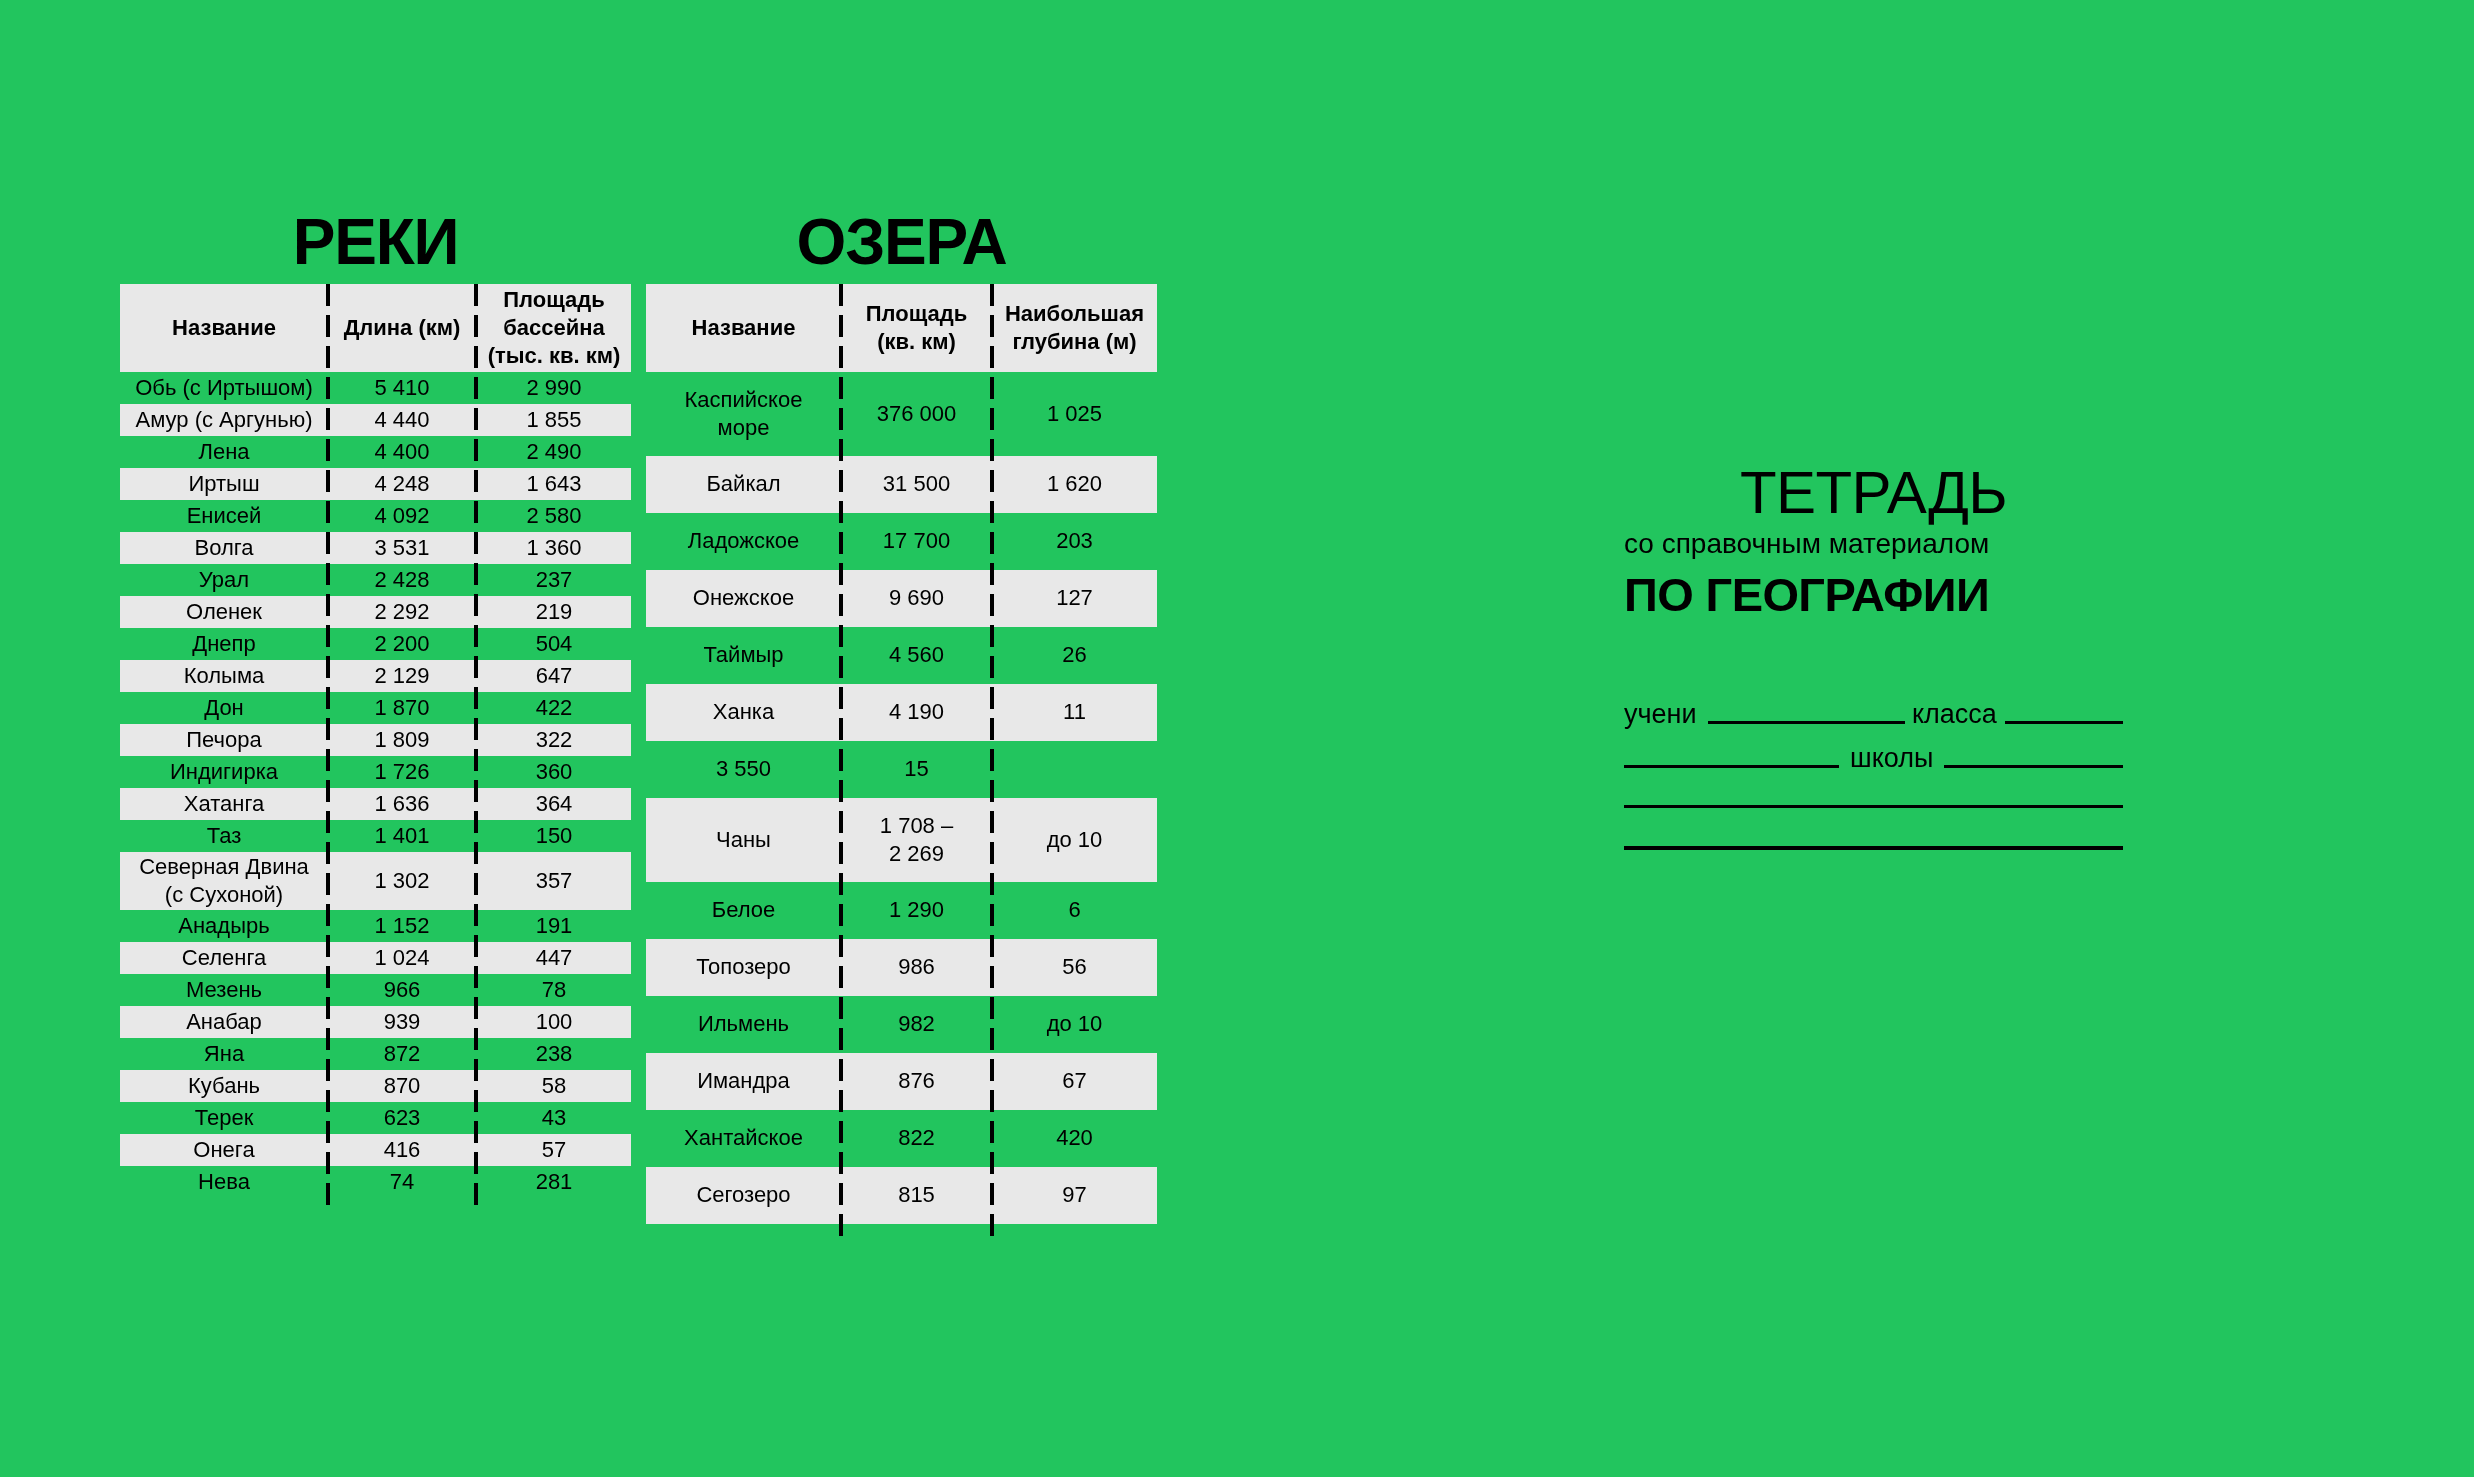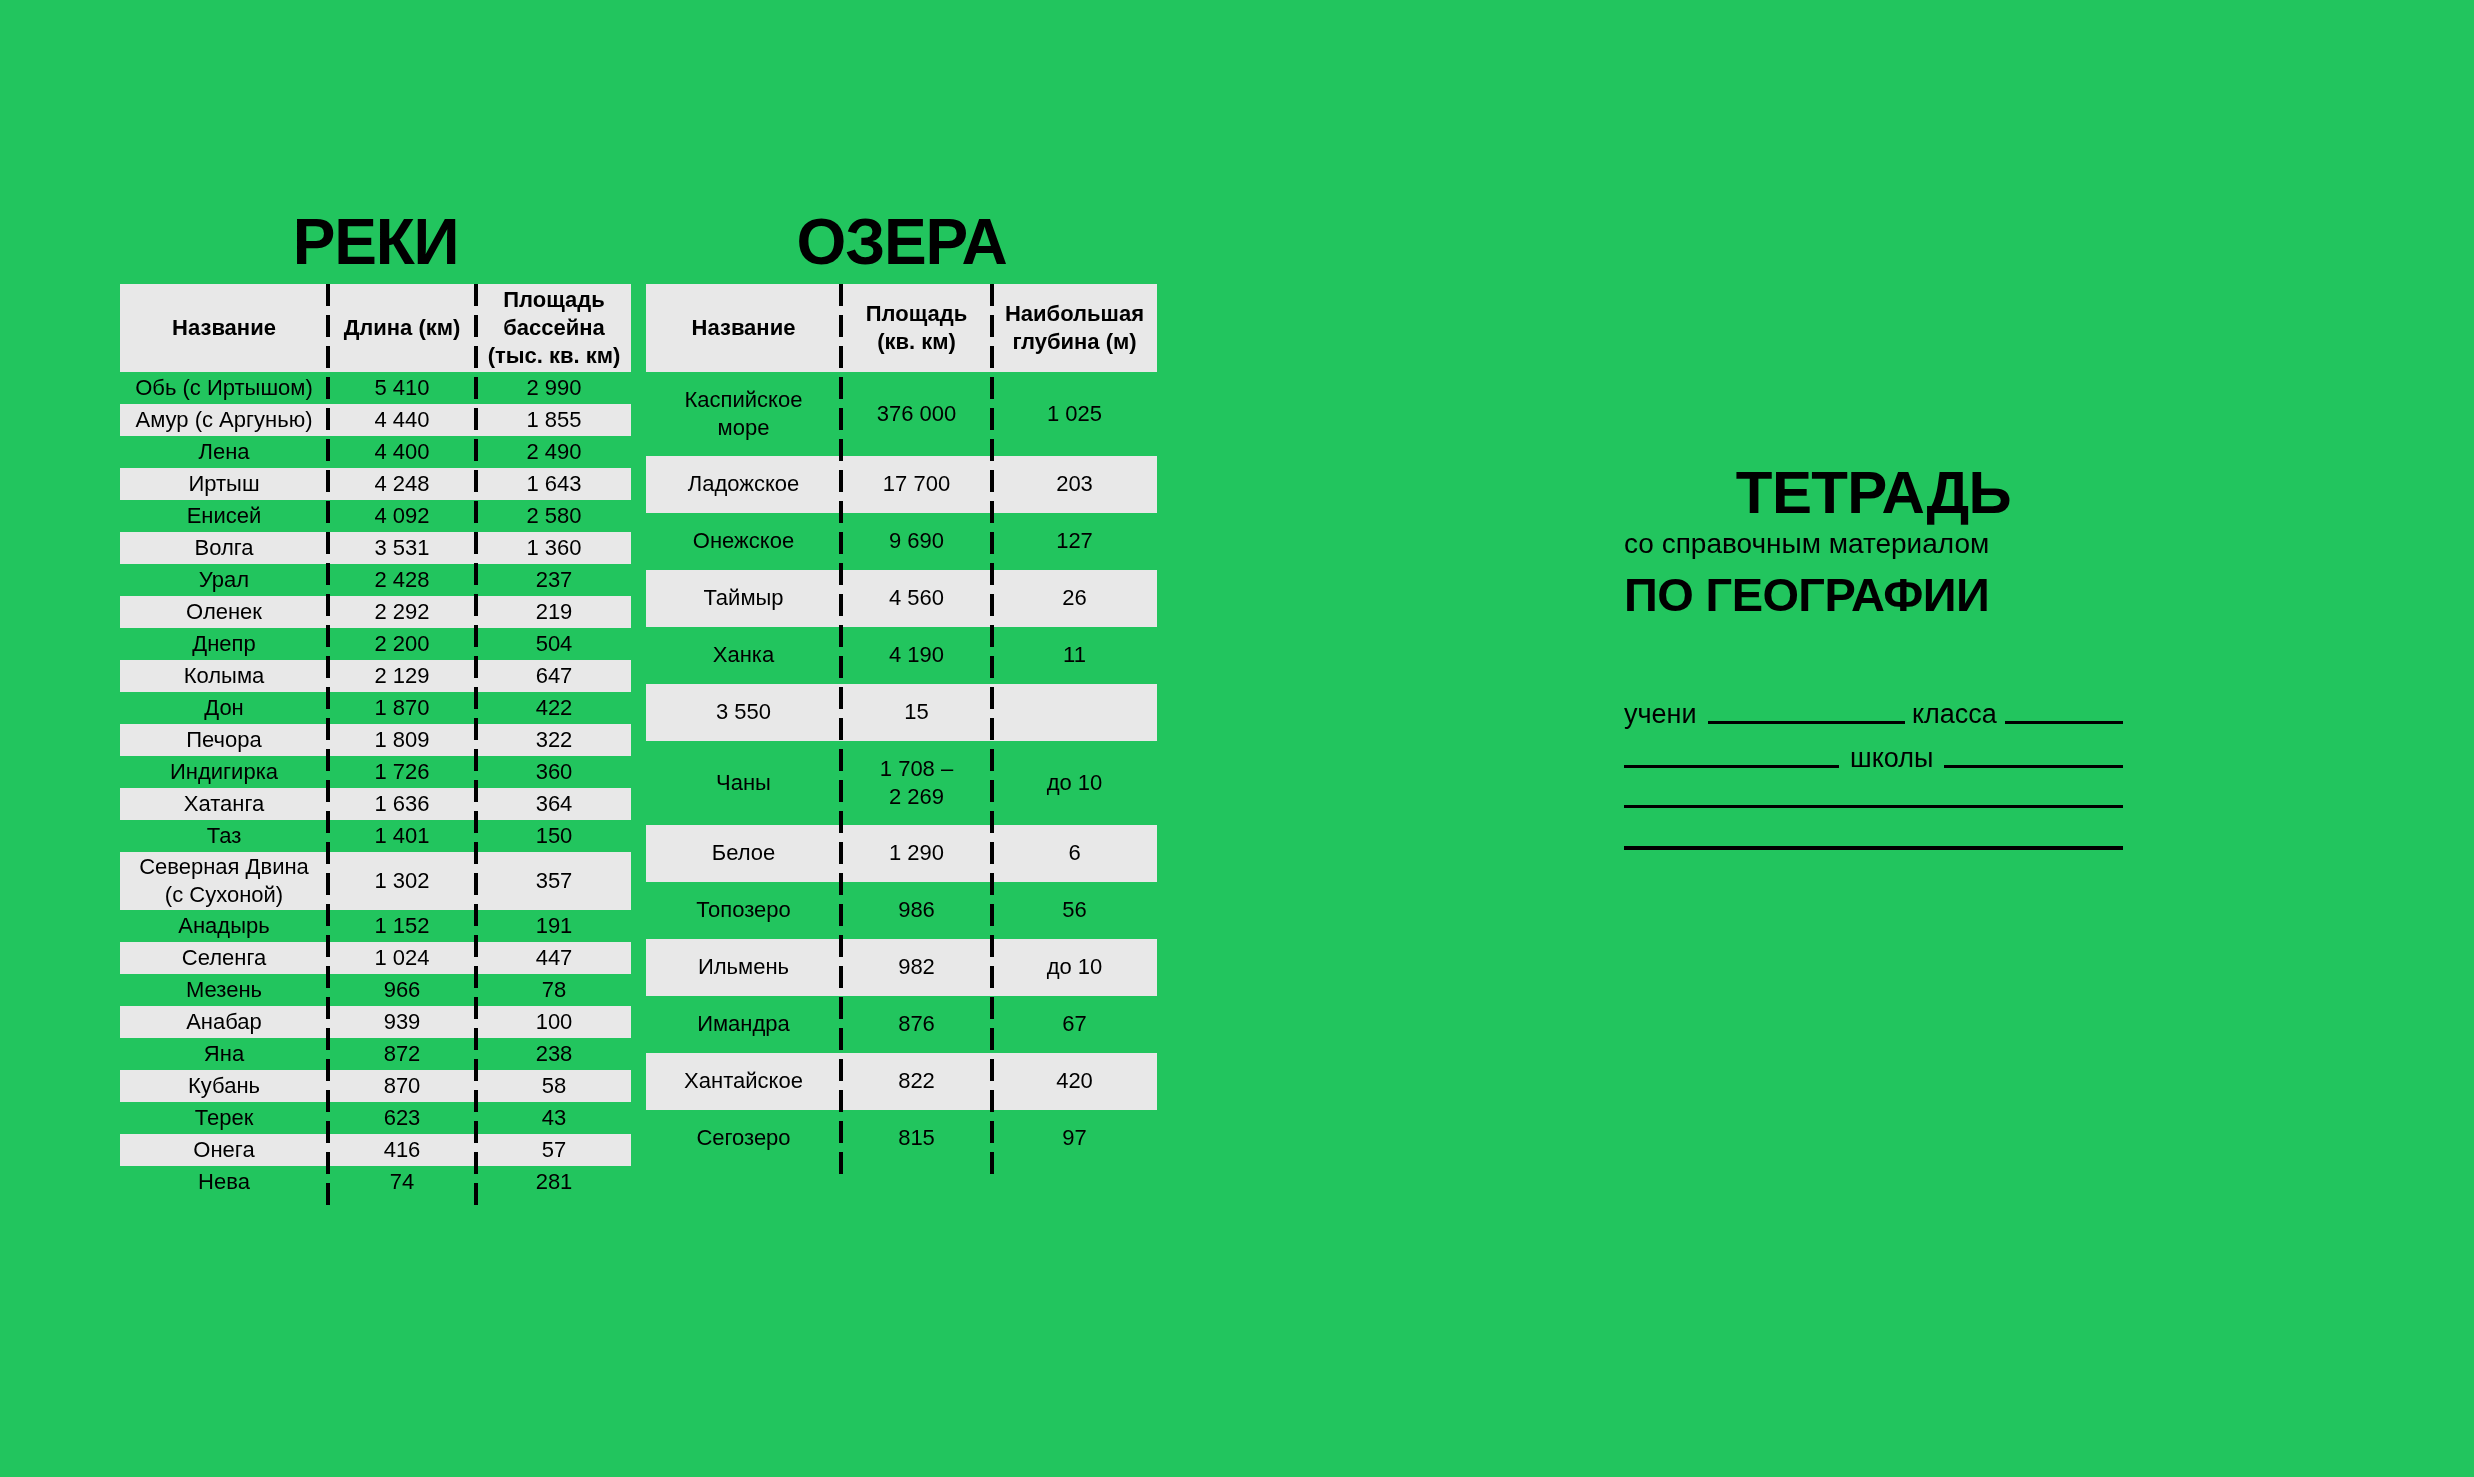--- a/index.html
+++ b/index.html
@@ -45,21 +45,21 @@
     position:absolute; top:0; bottom:-15px; width:3.7px;
     background:repeating-linear-gradient(180deg,#000 0 22px,transparent 22px 31px);
   }
   #rivers-block .sep-1 { left:206px; }
   #rivers-block .sep-2 { left:354px; }
   #lakes-block  .sep-1 { left:193px; }
   #lakes-block  .sep-2 { left:344px; }
 
   
   #cover { position:absolute; left:1624px; top:463px; width:499px; }
-  .cover-title   { margin:0; text-align:center; font-size:60px;  font-weight:bold; line-height:1; letter-spacing:-0.6px; }
+  .cover-title   { margin:0; text-align:center; font-size:60px;  font-weight:normal; line-height:1; letter-spacing:-0.6px; }
   .cover-sub     { margin:7.4px 0 0 0; text-align:left; font-size:28px; font-weight:normal; line-height:1; }
   .cover-subject { margin:12.3px 0 0 0; text-align:left; font-size:47px; font-weight:bold; line-height:1; letter-spacing:-0.6px; }
 
   .cover-form { margin-top:39px; font-size:27px; }
   .frow { display:flex; align-items:flex-end; }
   .frow + .frow { margin-top:16px; }
   .lbl { line-height:1.05; white-space:nowrap; }
   .uline { height:3.1px; background:#000; margin-bottom:4.3px; }
   .u-student { width:197px; margin-left:11px; }
   .u-class   { flex:1; margin-left:8.6px; }
@@ -256,20 +256,25 @@
       </div>
       <div class="rows">
 
           <div class="trow">
             <div class="cell">Каспийское
 море</div>
             <div class="cell">376 000</div>
             <div class="cell">1 025</div>
           </div>
 
+          <div class="trow">
+            <div class="cell">Байкал</div>
+            <div class="cell">31 500</div>
+            <div class="cell">1 620</div>
+          </div>
 
           <div class="trow">
             <div class="cell">Ладожское</div>
             <div class="cell">17 700</div>
             <div class="cell">203</div>
           </div>
 
           <div class="trow">
             <div class="cell">Онежское</div>
             <div class="cell">9 690</div>

